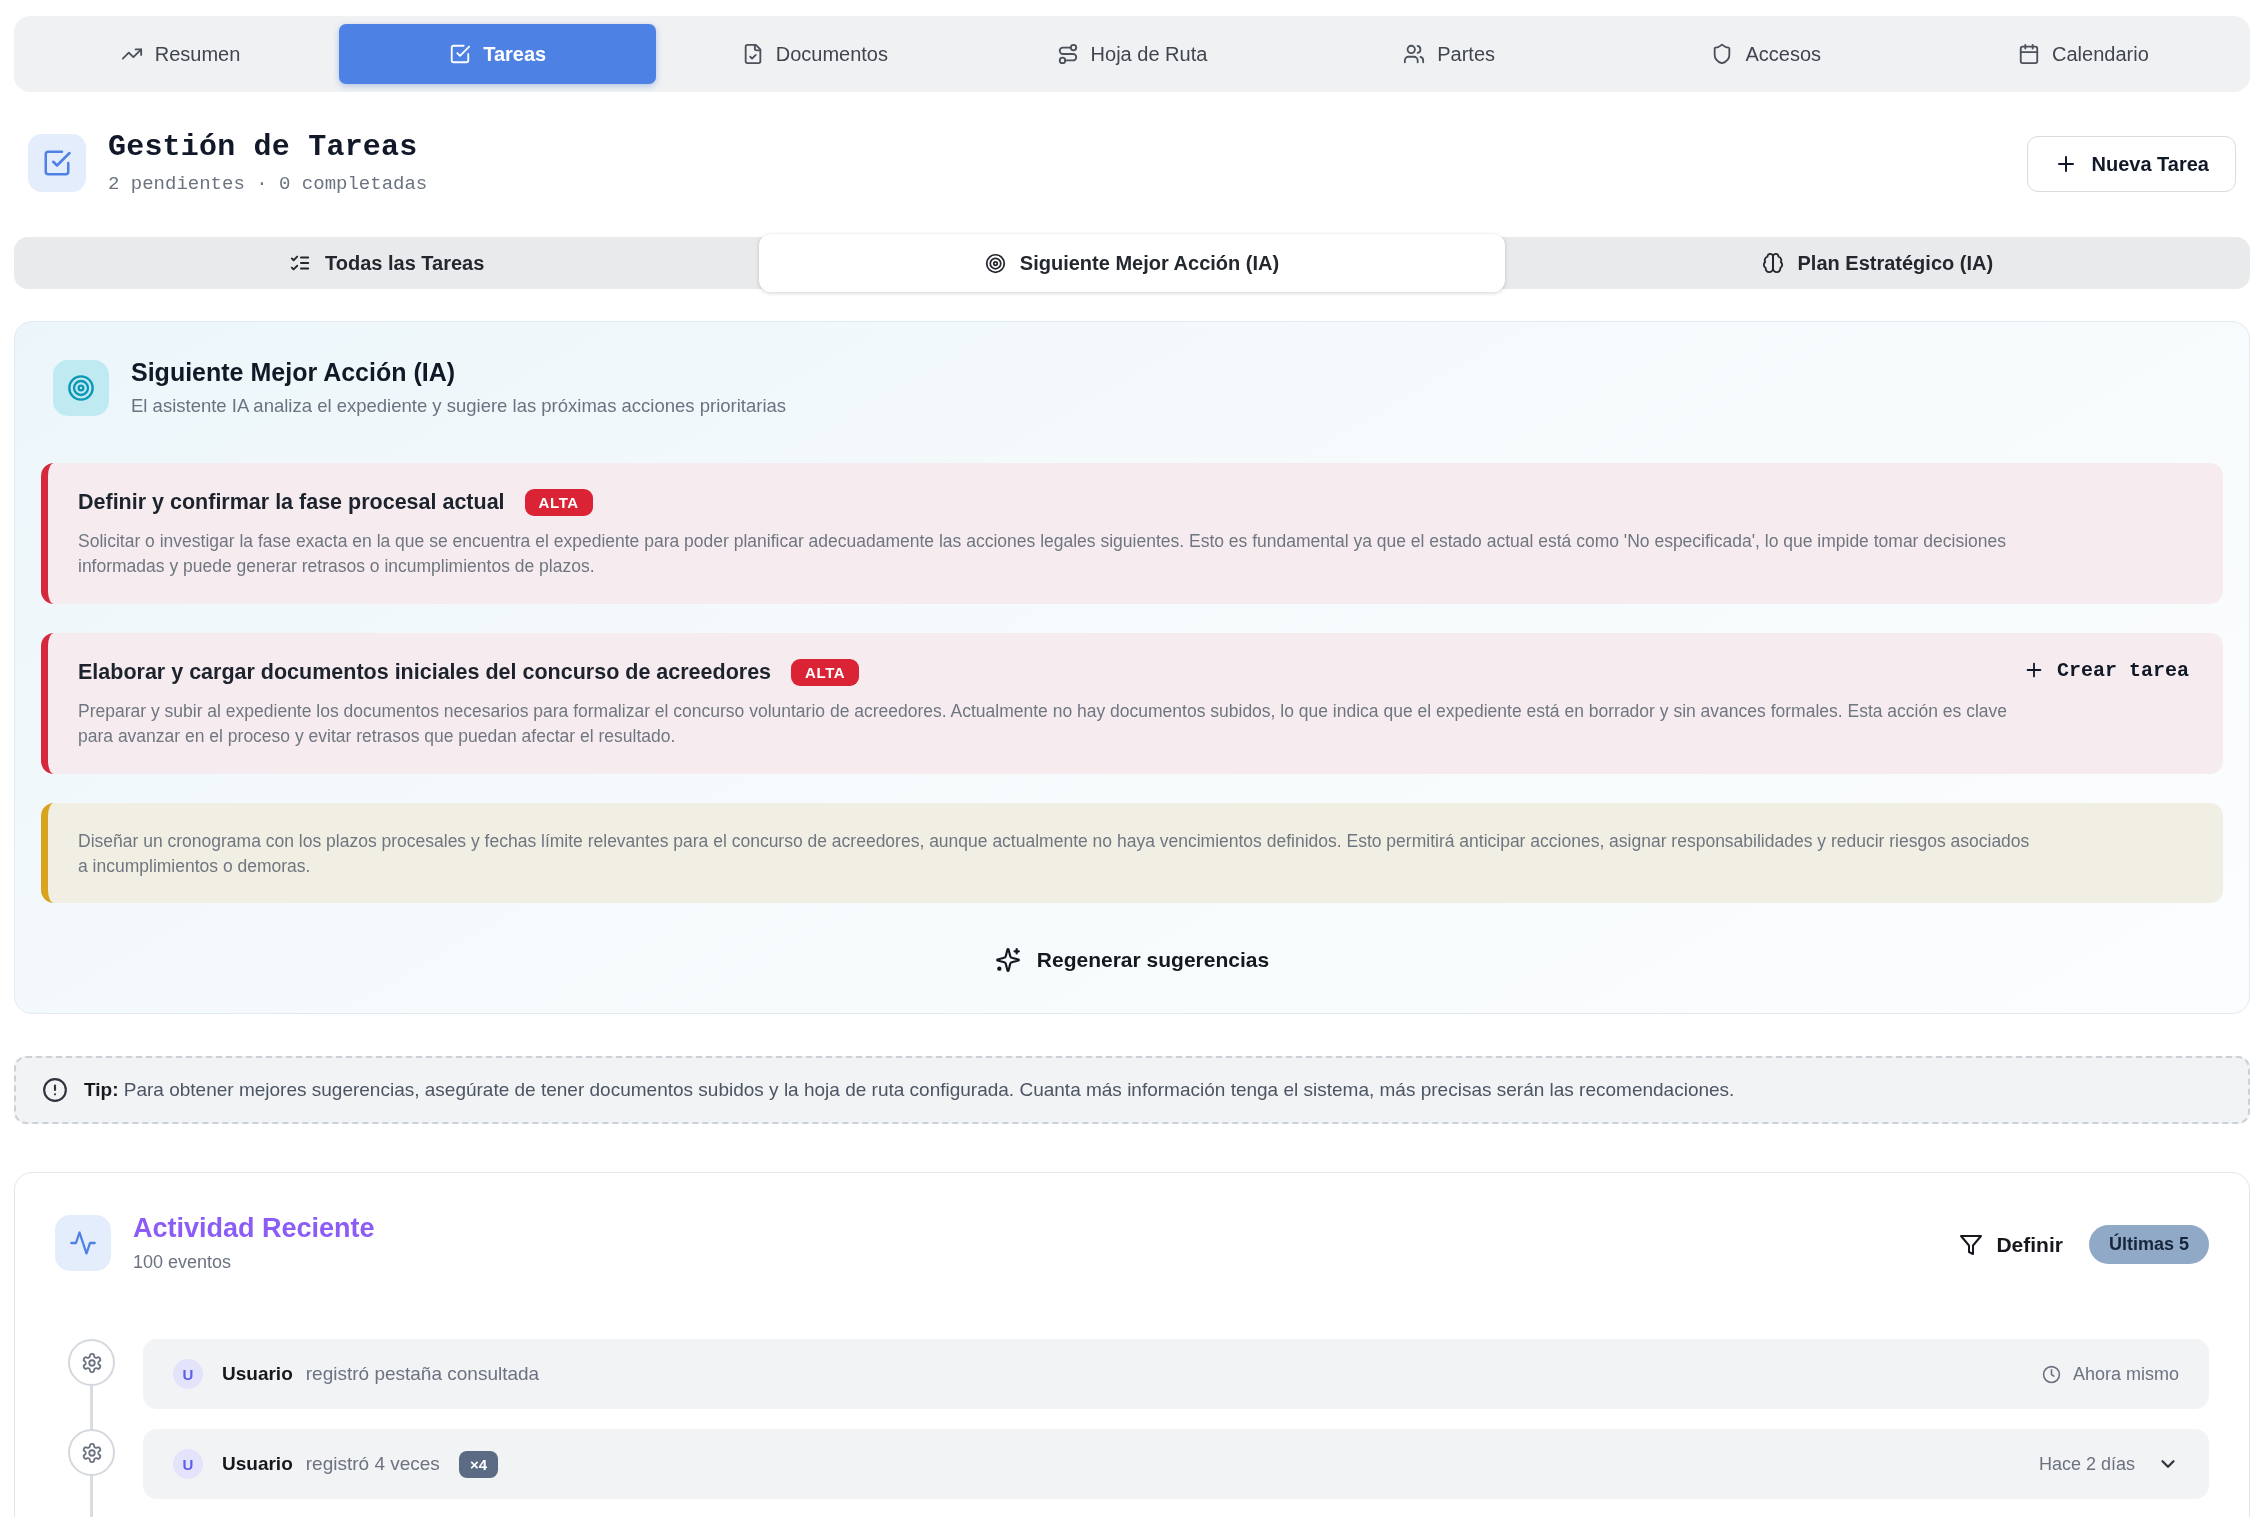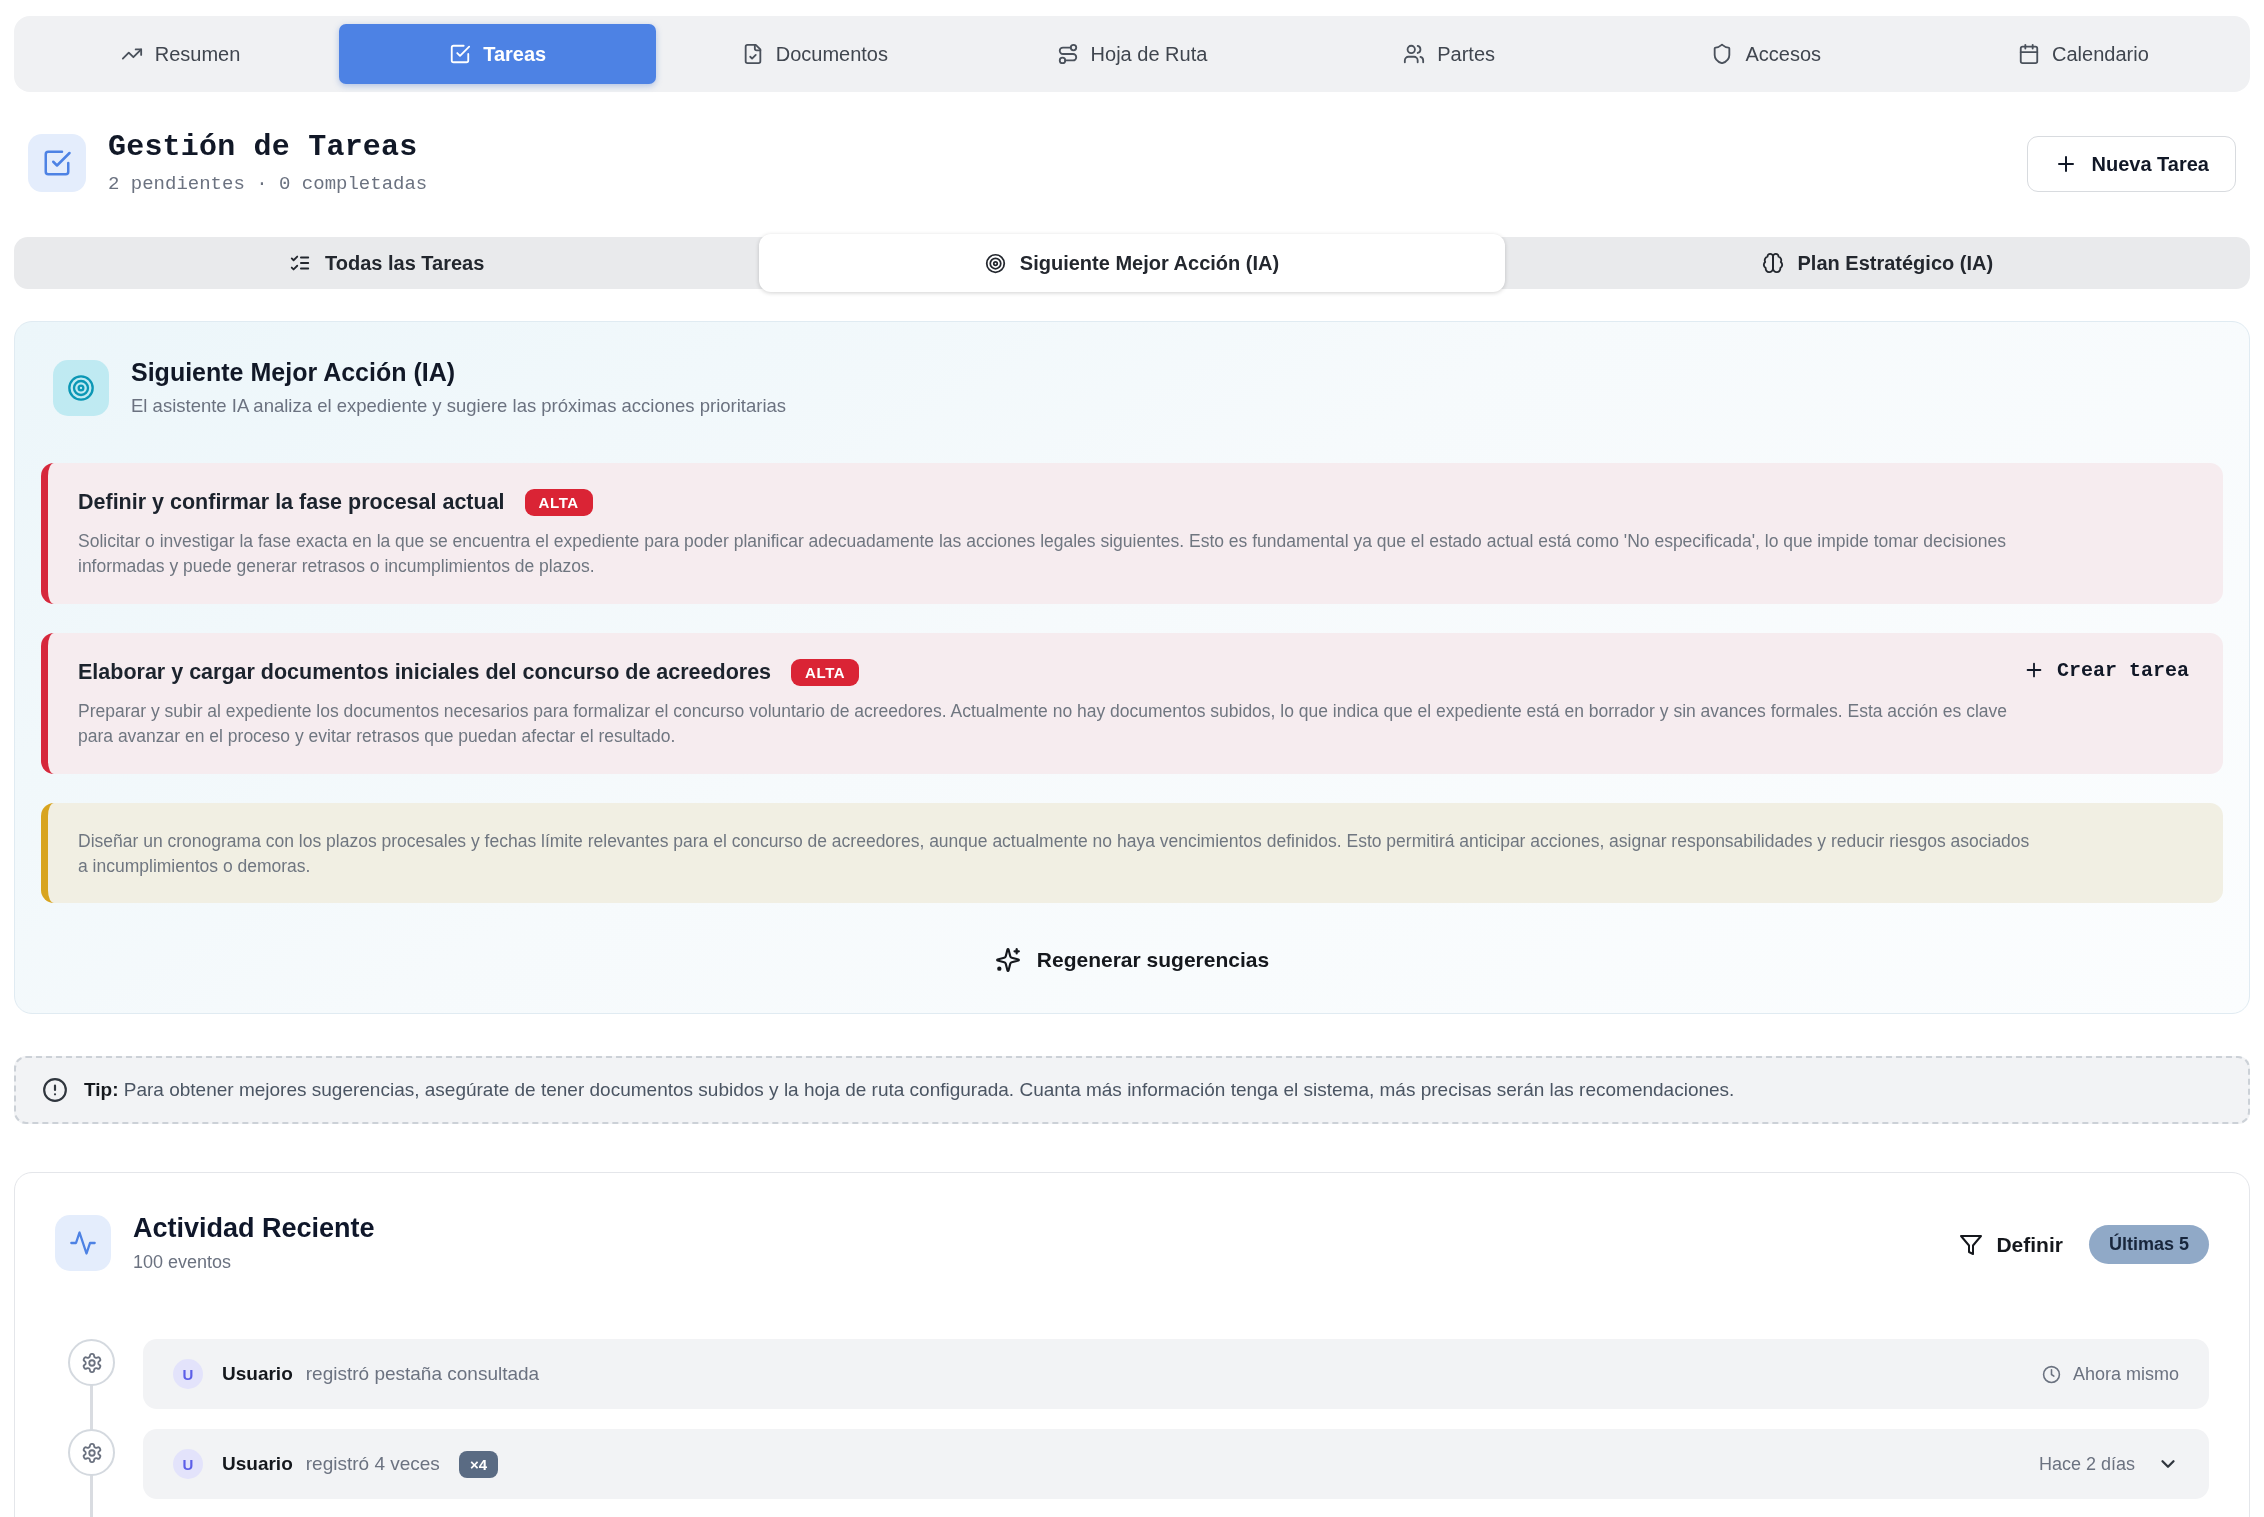--- a/index.html
+++ b/index.html
@@ -114,21 +114,21 @@
   .activity-card {
     margin-top:48px; border:1.5px solid #e4e6ea; border-radius:18px;
     padding:40px 40px 40px; height:420px;
   }
   .act-head { display:flex; align-items:flex-start; justify-content:space-between; }
   .act-left { display:flex; align-items:center; gap:22px; }
   .act-iconbox {
     width:56px; height:56px; border-radius:15px; background:#e4edfc;
     display:flex; align-items:center; justify-content:center; color:#4d82e4;
   }
-  .act-title { font-size:27px; font-weight:700; color:#0f172a; }
+  .act-title { font-size:27px; font-weight:700; color:#8b5cf6; }
   .act-sub { font-size:18px; color:#6b7280; margin-top:8px; }
   .act-right { display:flex; align-items:center; gap:26px; margin-top:12px; }
   .btn-filter {
     display:flex; align-items:center; gap:13px; background:transparent; border:none; cursor:pointer;
     font-family:inherit; font-size:21px; font-weight:700; color:#15181d;
   }
   .pill-last {
     background:#90a9c7; color:#18263c; font-size:18px; font-weight:700;
     padding:9px 20px; border-radius:999px;
   }

